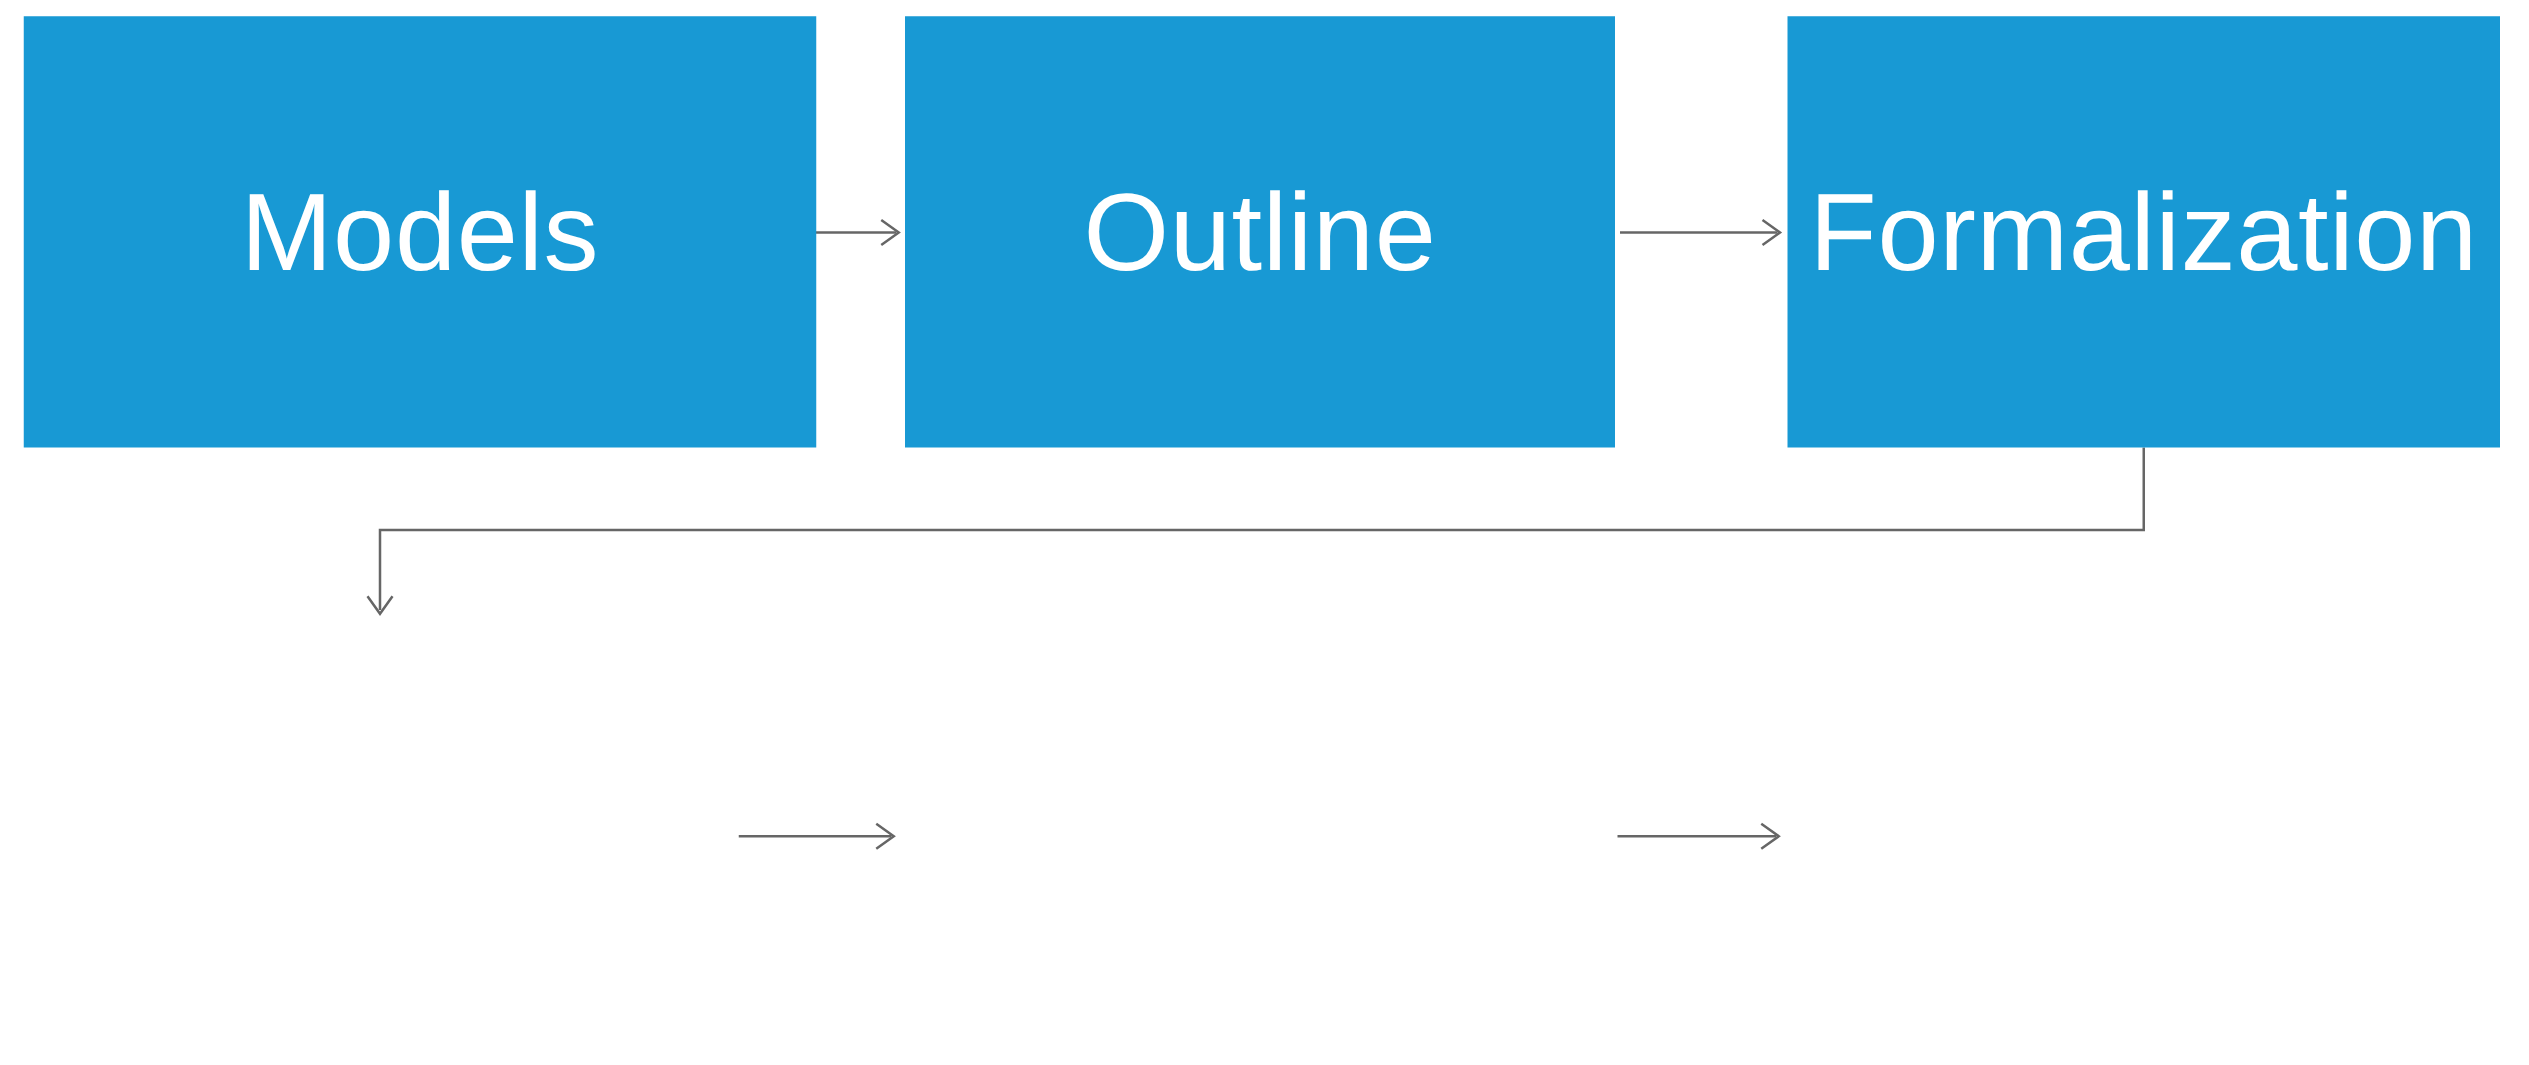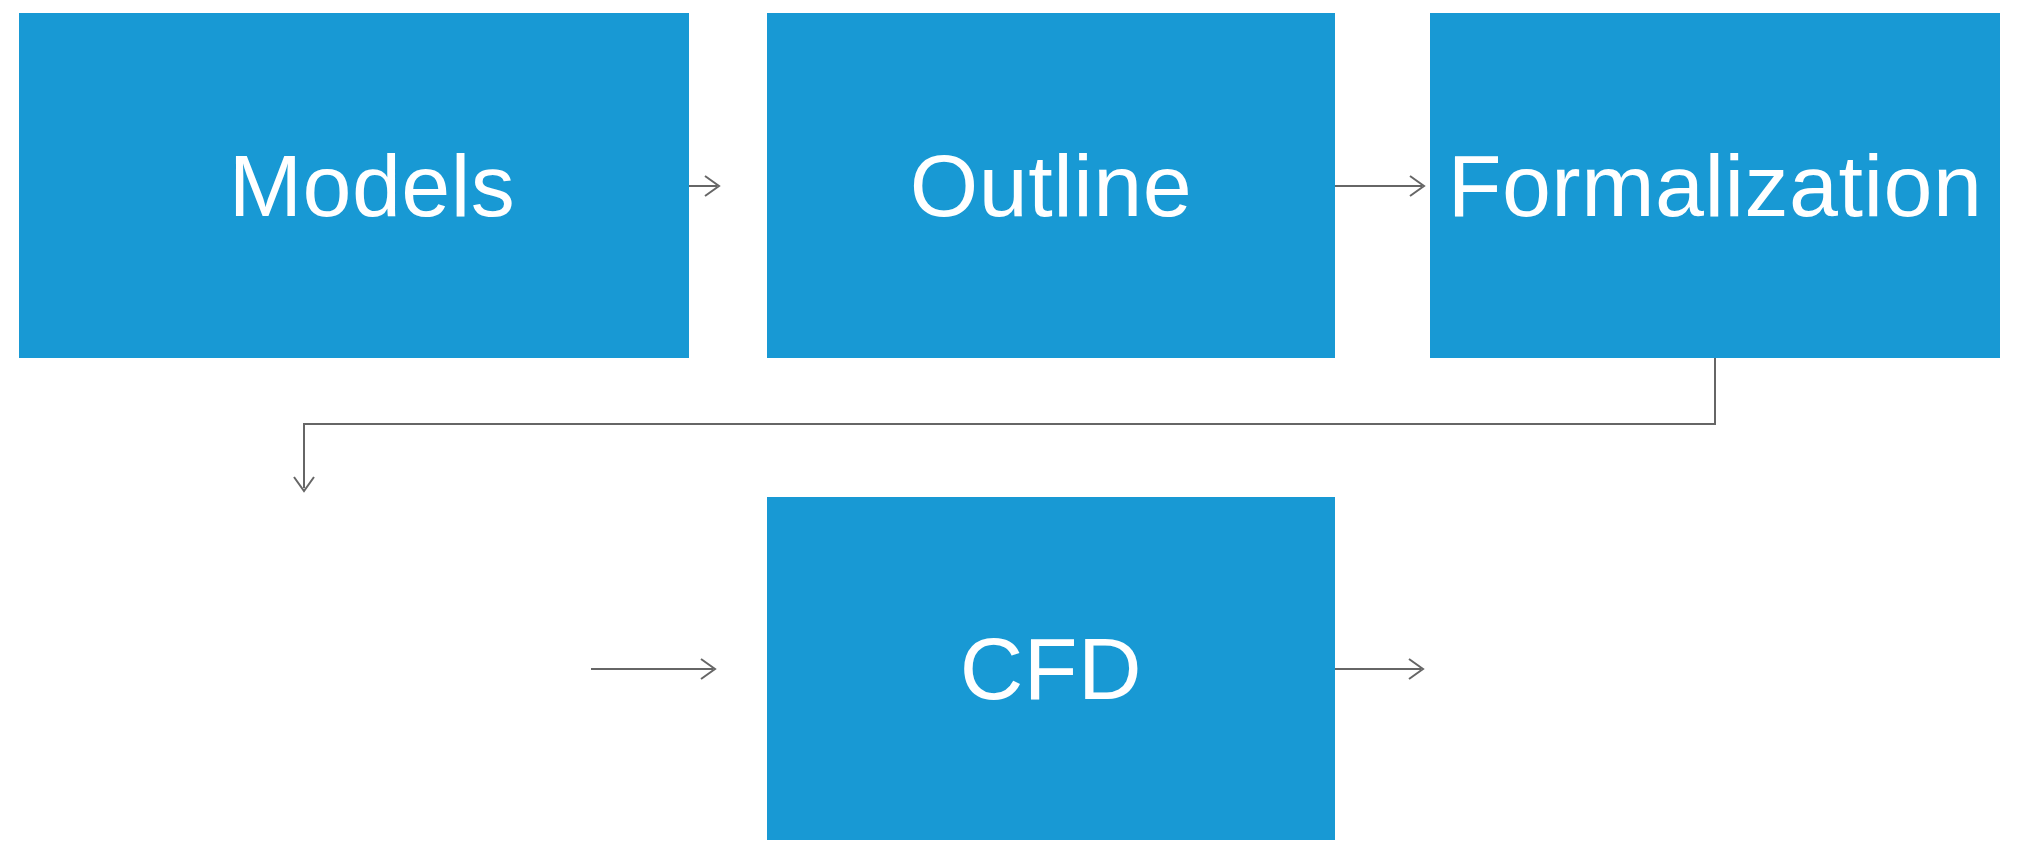--- a/index.html
+++ b/index.html
@@ -22,22 +22,22 @@
     color:var(--node-text);
     display:flex;align-items:center;justify-content:center;
     font-size:88px;
     font-weight:300;
     letter-spacing:0.5px;
     user-select:none;
   }
   
   .r1{top:13px;height:345px;}
   .r2{top:497px;height:343px;}
-  .c1{left:19px;width:634px;padding-left:36px;}
-  .c2{left:724px;width:568px;margin-left:43px;}
+  .c1{left:19px;width:634px;}
+  .c2{left:724px;width:568px;}
   .c3{left:1430px;width:570px;align-items:center;}
   svg.connectors{
     position:absolute;left:0;top:0;width:2023px;height:852px;
     pointer-events:none;
   }
   svg.connectors .conn{
     stroke:var(--connector);
     stroke-width:2;
     fill:none;
   }
@@ -77,17 +77,14 @@
 
   <div class="node r1 c1">
     <span>Models</span>
   </div>
   <div class="node r1 c2">
     <span>Outline</span>
   </div>
   <div class="node r1 c3">
     <span>Formalization</span>
   </div>
-  <div class="node r2 c2">
-    <span>CFD</span>
-  </div>
 
 </div>
 
 </body></html>

